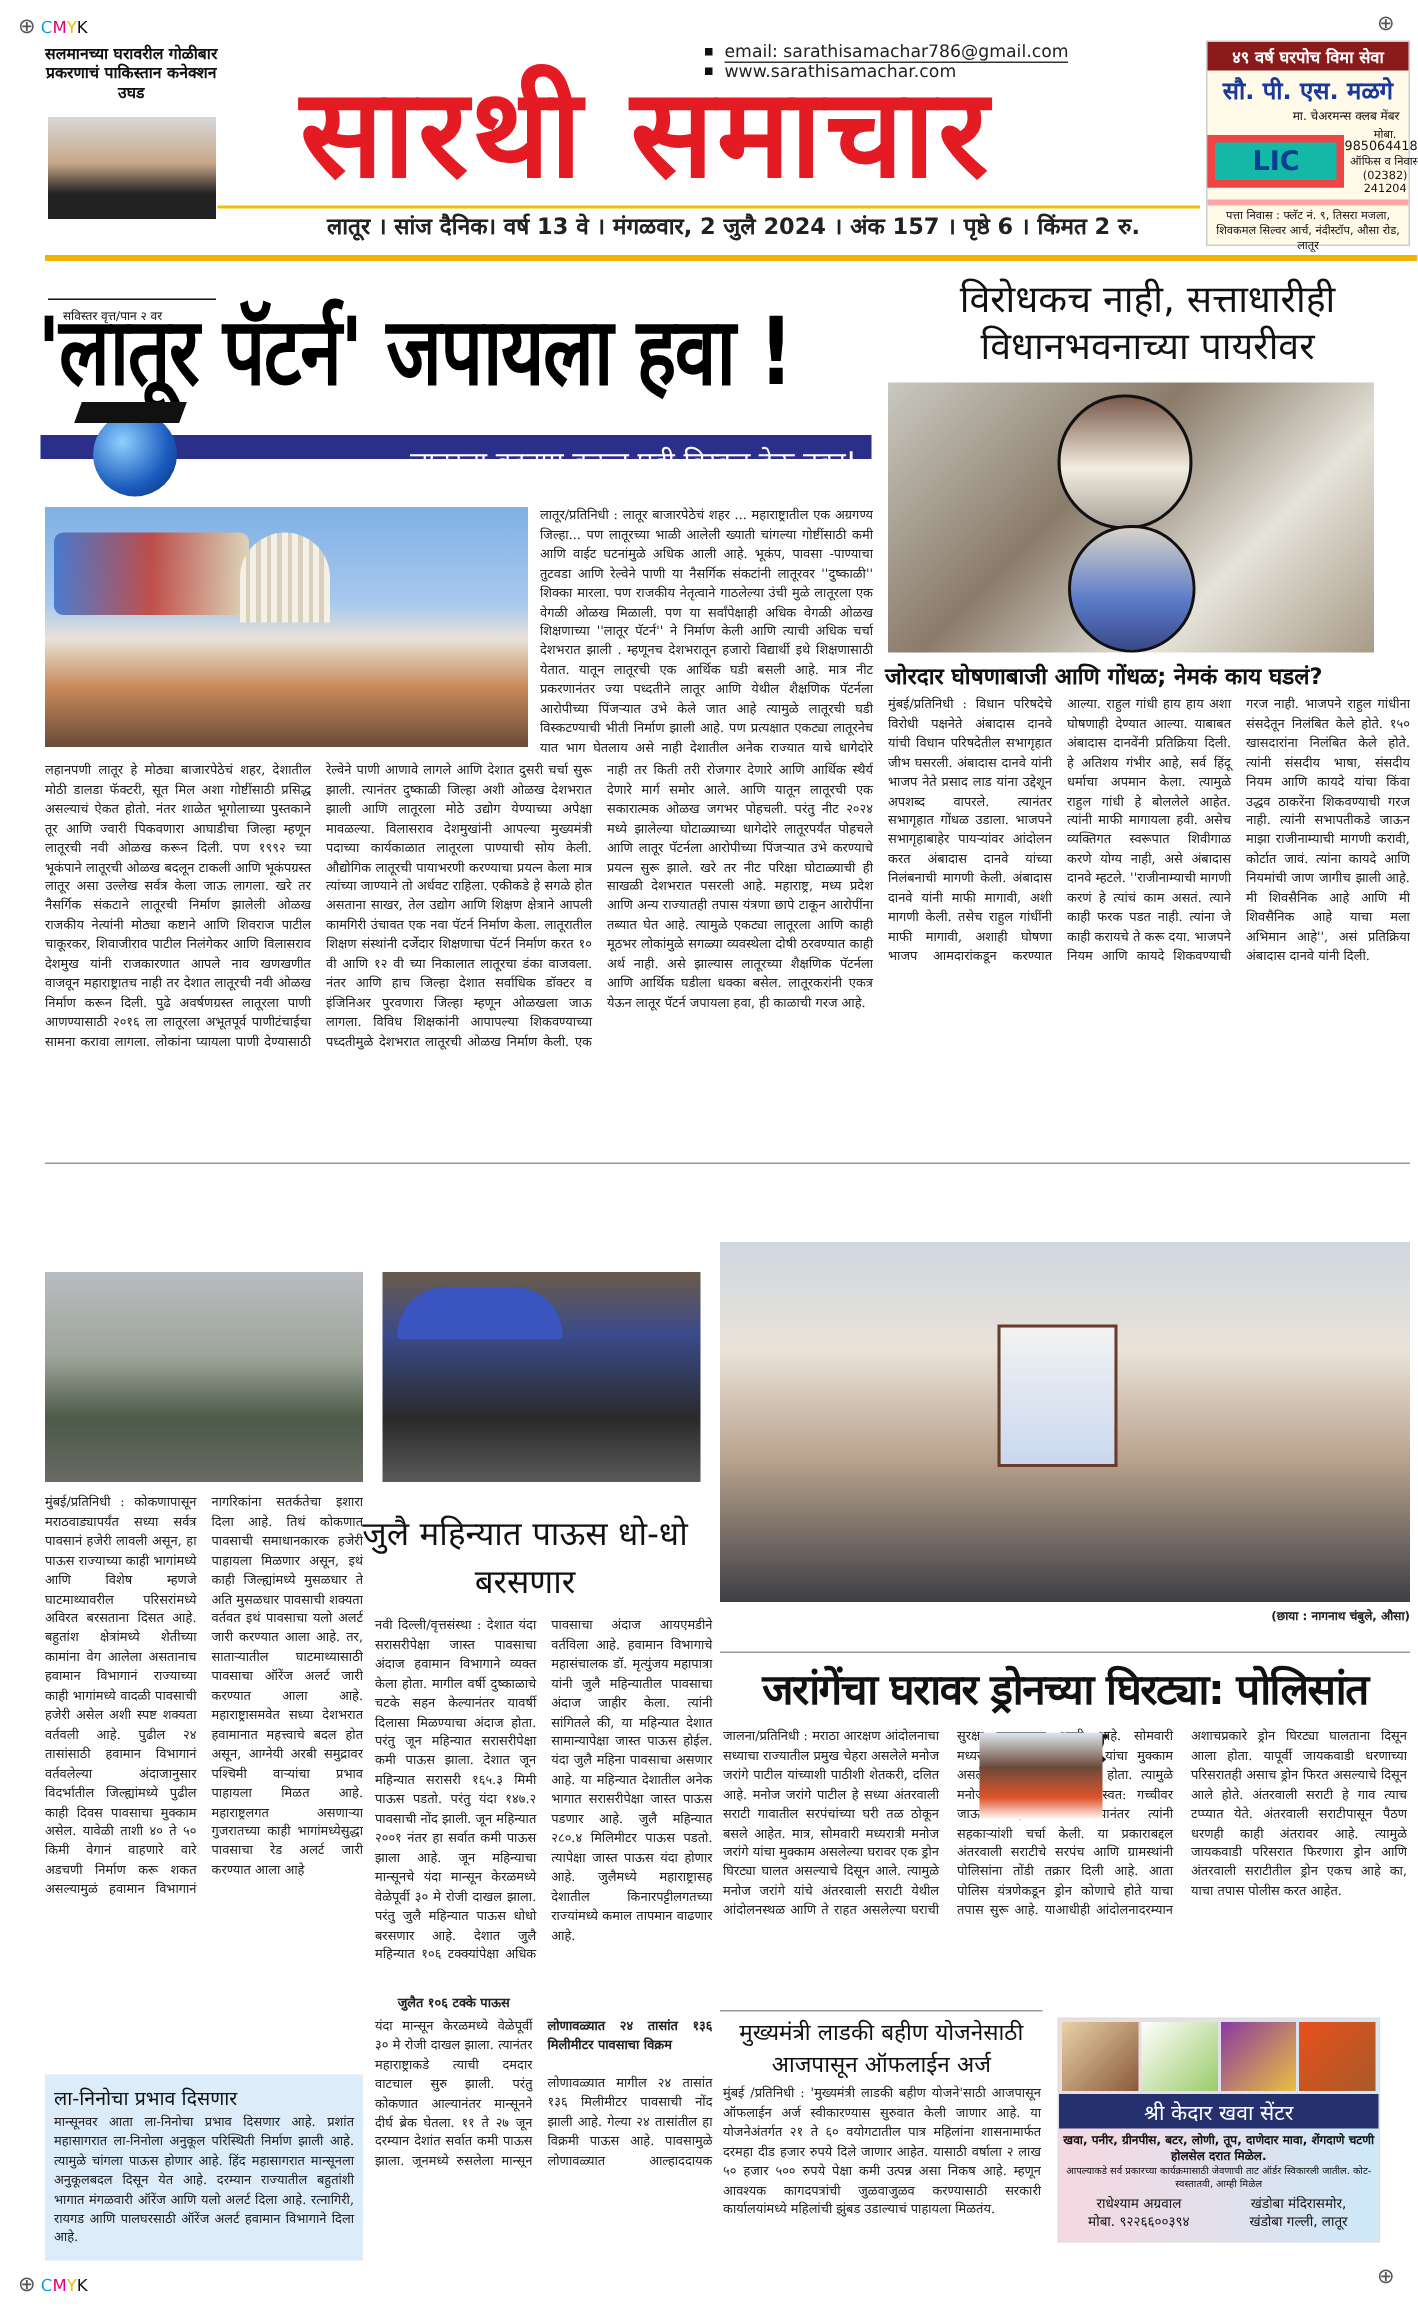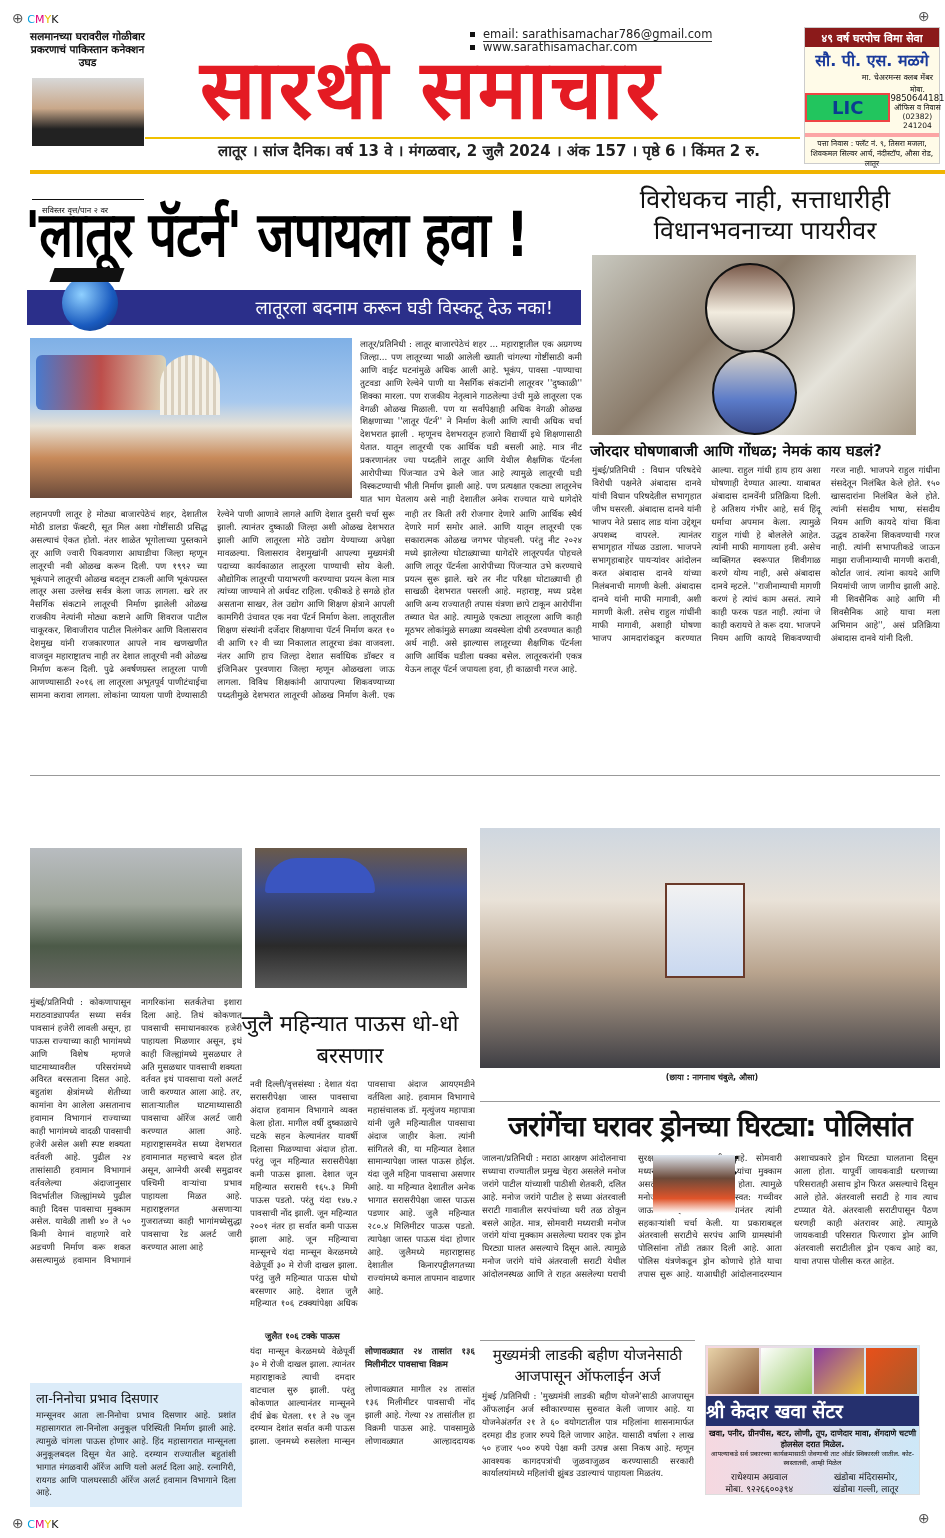--- a/index.html
+++ b/index.html
@@ -15,29 +15,29 @@
   .masthead-title { left: 200px; top: 48px; font-family: "DejaVu Serif", serif; font-weight: bold; font-size: 82px; color: #e41b23; letter-spacing: 2px; line-height: 1; }
   .meta-line { left: 218px; top: 140px; font-size: 15px; font-weight: bold; color: #222; }
   .rule-gold { background: #f0b400; height: 4px; }
   .rule-gold-thin { background: #f0c000; height: 2px; }
   .contact { left: 470px; top: 28px; font-size: 11.5px; color: #222; line-height: 13px; }
   .contact .sq { display: inline-block; width: 5px; height: 5px; background: #111; margin-right: 8px; vertical-align: middle; }
   .ad-lic { left: 804px; top: 27px; width: 136px; height: 137px; border: 1px solid #ccc; background: #fffbe8; text-align: center; }
   .ad-lic .banner { background: #8b1a1a; color: #fff; font-weight: bold; font-size: 11px; padding: 2px 0; }
   .ad-lic .name { color: #1a3a9a; font-weight: bold; font-size: 16px; margin-top: 2px; }
   .ad-lic .sub { font-size: 8px; text-align: right; padding-right: 6px; }
-  .lic-logo { display: inline-block; background: #22c55e; color: #0b3d91; font-weight: bold; font-size: 18px; padding: 2px 25px; border: 2px solid #ef4444; }
+  .lic-logo { display: inline-block; background: #14b8a6; color: #0b3d91; font-weight: bold; font-size: 18px; padding: 2px 25px; border: 5px solid #ef4444; }
   .ad-lic .addr { font-size: 7.5px; line-height: 10px; border-top: 4px solid #fca5a5; margin-top: 3px; padding-top: 2px; }
   
   .teaser-head { left: 30px; top: 30px; width: 115px; text-align: center; font-weight: bold; font-size: 10.5px; line-height: 13px; }
   .teaser-photo { left: 32px; top: 78px; width: 112px; height: 68px; background: linear-gradient(180deg,#d8d8d8 0%,#c9a88a 45%,#222 75%); }
   .teaser-cap { left: 32px; top: 151px; width: 112px; border-top: 1px solid #111; font-size: 8px; padding: 4px 0 0 10px; margin-top: 48px; }
   
   .main-head { left: 25px; top: 190px; font-family: "DejaVu Sans", sans-serif; font-weight: bold; font-size: 50px; letter-spacing: -1px; transform: scaleY(1.25); transform-origin: top left; color: #000; }
-  .sub-banner { left: 27px; top: 290px; width: 554px; height: 35px; background: #2b2f8a; color: #fff; font-size: 18px; text-align: right; padding: 5px 28px; }
+  .sub-banner { left: 27px; top: 290px; width: 554px; height: 16px; background: #2b2f8a; color: #fff; font-size: 18px; text-align: right; padding: 5px 10px; }
   .globe { left: 62px; top: 275px; width: 56px; height: 56px; border-radius: 50%; background: radial-gradient(circle at 35% 35%,#8fd0ff,#1a5bbf 60%,#0a2c70); }
   .cap { left: 52px; top: 268px; width: 70px; height: 14px; background: #111; transform: skewX(-20deg); }
   .latur-photo { left: 30px; top: 338px; width: 322px; height: 160px; background: linear-gradient(180deg,#7fb0e6 0%,#a8c9ee 40%,#e8e2d6 55%,#c88a5a 75%,#6a4a3a 100%); }
   .dome { left: 160px; top: 355px; width: 60px; height: 60px; border-radius: 50% 50% 0 0; background: repeating-linear-gradient(90deg,#f4f0e6 0 4px,#d9cfbd 4px 7px); }
   .books { left: 36px; top: 355px; width: 130px; height: 55px; background: linear-gradient(90deg,#3a6ec9,#c43a2f,#e8d9b0); opacity: .85; border-radius: 6px; }
   
   .right-head { left: 590px; top: 184px; width: 350px; text-align: center; font-size: 25px; line-height: 31px; font-weight: normal; color: #111; }
   .assembly-photo { left: 592px; top: 255px; width: 324px; height: 180px; background: linear-gradient(135deg,#c9c9c0,#8a7b6a 40%,#e5e3da 70%,#a89b88); }
   .circle-inset { border-radius: 50%; border: 2px solid #111; }
   .sub-head2 { left: 590px; top: 440px; width: 350px; font-size: 15px; font-weight: bold; color: #111; }
@@ -50,21 +50,21 @@
   .la-nina h3 { font-size: 13px; font-weight: normal; margin-bottom: 2px; }
   
   .felic-photo { left: 480px; top: 828px; width: 460px; height: 240px; background: linear-gradient(180deg,#cfd7e0 0%,#e9e2d8 30%,#b9a48e 60%,#3e3e44 100%); }
   .felic-cap { left: 484px; top: 1072px; width: 456px; font-size: 8px; line-height: 11px; font-weight: bold; color: #222; }
   .jarange-head { left: 480px; top: 1106px; width: 460px; text-align: center; font-size: 28px; font-weight: bold; letter-spacing: -1px; }
   .jarange-photo { left: 653px; top: 1155px; width: 82px; height: 58px; background: linear-gradient(180deg,#dfe7f0 0%,#6b4a3a 40%,#e0542a 75%,#fff 100%); }
   .ladki-head { left: 480px; top: 1345px; width: 215px; text-align: center; font-size: 15px; line-height: 21px; }
   .ad-kedar { left: 705px; top: 1345px; width: 215px; height: 150px; background: linear-gradient(90deg,#f6d8e0,#cde8f8); border: 1px solid #ddd; }
   .ad-kedar .imgs { display: flex; gap: 2px; height: 50px; padding: 2px; }
   .ad-kedar .imgs div { flex: 1; }
-  .ad-kedar .title { background: #25306e; color: #fff; font-weight: bold; font-size: 19px; text-align: left; padding: 2px 0; }
+  .ad-kedar .title { background: #25306e; color: #fff; font-weight: normal; font-size: 14px; text-align: center; padding: 2px 0; }
   .ad-kedar .line { font-size: 8px; text-align: center; line-height: 11px; }
   .ad-kedar .foot { display: flex; font-size: 9px; margin-top: 3px; }
   .ad-kedar .foot div { flex: 1; text-align: center; line-height: 12px; }
   .hr { background: #999; height: 1px; }
 </style>
 </head>
 <body>
 
 <div class="abs reg" style="left:12px;top:10px;">
   <span class="crosshair">⊕</span>
@@ -141,21 +141,21 @@
 <div class="abs body-text" style="left:365px;top:1383px;width:110px;height:62px;overflow:hidden;background:#fff;">लोणावळ्यात मागील २४ तासांत १३६ मिलीमीटर पावसाची नोंद झाली आहे. गेल्या २४ तासांतील हा विक्रमी पाऊस आहे. पावसामुळे लोणावळ्यात आल्हाददायक वातावरण तयार झाले आहे. त्यामुळे आता पर्यटकांची पावले लोणावळ्यात वळू लागली आहेत</div>
 <div class="abs la-nina">
   <h3>ला-निनोचा प्रभाव दिसणार</h3>
   <div class="body-text">मान्सूनवर आता ला-निनोचा प्रभाव दिसणार आहे. प्रशांत महासागरात ला-निनोला अनुकूल परिस्थिती निर्माण झाली आहे. त्यामुळे चांगला पाऊस होणार आहे. हिंद महासागरात मान्सूनला अनुकूलबदल दिसून येत आहे. दरम्यान राज्यातील बहुतांशी भागात मंगळवारी ऑरेंज आणि यलो अलर्ट दिला आहे. रत्नागिरी, रायगड आणि पालघरसाठी ऑरेंज अलर्ट हवामान विभागाने दिला आहे.</div>
 </div>
 
 <div class="abs felic-photo">
   <div class="abs" style="left:185px;top:55px;width:80px;height:95px;background:linear-gradient(180deg,#f2f2f2,#c9d8f0);border:2px solid #6a3a2a;"></div>
 </div>
 <div class="abs felic-cap">
-  <div style="text-align:center;">(छाया : नागनाथ चंबुले, औसा)</div>
+  <div style="text-align:right;">(छाया : नागनाथ चंबुले, औसा)</div>
 </div>
 <div class="abs hr" style="left:480px;top:1101px;width:460px;"></div>
 
 <div class="abs jarange-head">जरांगेंचा घरावर ड्रोनच्या घिरट्या: पोलिसांत तक्रार</div>
 <div class="abs body-text" style="left:482px;top:1152px;width:456px;height:178px;overflow:hidden;column-count:3;column-gap:12px;">जालना/प्रतिनिधी : मराठा आरक्षण आंदोलनाचा सध्याचा राज्यातील प्रमुख चेहरा असलेले मनोज जरांगे पाटील यांच्याशी पाठीशी शेतकरी, दलित आहे. मनोज जरांगे पाटील हे सध्या अंतरवाली सराटी गावातील सरपंचांच्या घरी तळ ठोकून बसले आहेत. मात्र, सोमवारी मध्यरात्री मनोज जरांगे यांचा मुक्काम असलेल्या घरावर एक ड्रोन घिरट्या घालत असल्याचे दिसून आले. त्यामुळे मनोज जरांगे यांचे अंतरवाली सराटी येथील आंदोलनस्थळ आणि ते राहत असलेल्या घराची सुरक्षा वाढवण्यात आली आहे. सोमवारी मध्यरात्री एक मनोज जरांगे यांचा मुक्काम असलेल्या घरावर ड्रोन फिरत होता. त्यामुळे मनोज जरांगे पाटील यांनी स्वत: गच्चीवर जाऊन पाहणी केली. यानंतर त्यांनी सहकाऱ्यांशी चर्चा केली. या प्रकाराबद्दल अंतरवाली सराटीचे सरपंच आणि ग्रामस्थांनी पोलिसांना तोंडी तक्रार दिली आहे. आता पोलिस यंत्रणेकडून ड्रोन कोणाचे होते याचा तपास सुरू आहे. याआधीही आंदोलनादरम्यान अशाचप्रकारे ड्रोन घिरट्या घालताना दिसून आला होता. यापूर्वी जायकवाडी धरणाच्या परिसरातही असाच ड्रोन फिरत असल्याचे दिसून आले होते. अंतरवाली सराटी हे गाव त्याच टप्प्यात येते. अंतरवाली सराटीपासून पैठण धरणही काही अंतरावर आहे. त्यामुळे जायकवाडी परिसरात फिरणारा ड्रोन आणि अंतरवाली सराटीतील ड्रोन एकच आहे का, याचा तपास पोलीस करत आहेत.</div>
 <div class="abs jarange-photo"></div>
 <div class="abs hr" style="left:480px;top:1340px;width:215px;"></div>
 
 <div class="abs ladki-head">मुख्यमंत्री लाडकी बहीण योजनेसाठी आजपासून ऑफलाईन अर्ज</div>
 <div class="abs body-text" style="left:482px;top:1390px;width:212px;height:120px;overflow:hidden;">मुंबई /प्रतिनिधी : 'मुख्यमंत्री लाडकी बहीण योजने'साठी आजपासून ऑफलाईन अर्ज स्वीकारण्यास सुरुवात केली जाणार आहे. या योजनेअंतर्गत २१ ते ६० वयोगटातील पात्र महिलांना शासनामार्फत दरमहा दीड हजार रुपये दिले जाणार आहेत. यासाठी वर्षाला २ लाख ५० हजार ५०० रुपये पेक्षा कमी उत्पन्न असा निकष आहे. म्हणून आवश्यक कागदपत्रांची जुळवाजुळव करण्यासाठी सरकारी कार्यालयांमध्ये महिलांची झुंबड उडाल्याचं पाहायला मिळतंय.</div>

